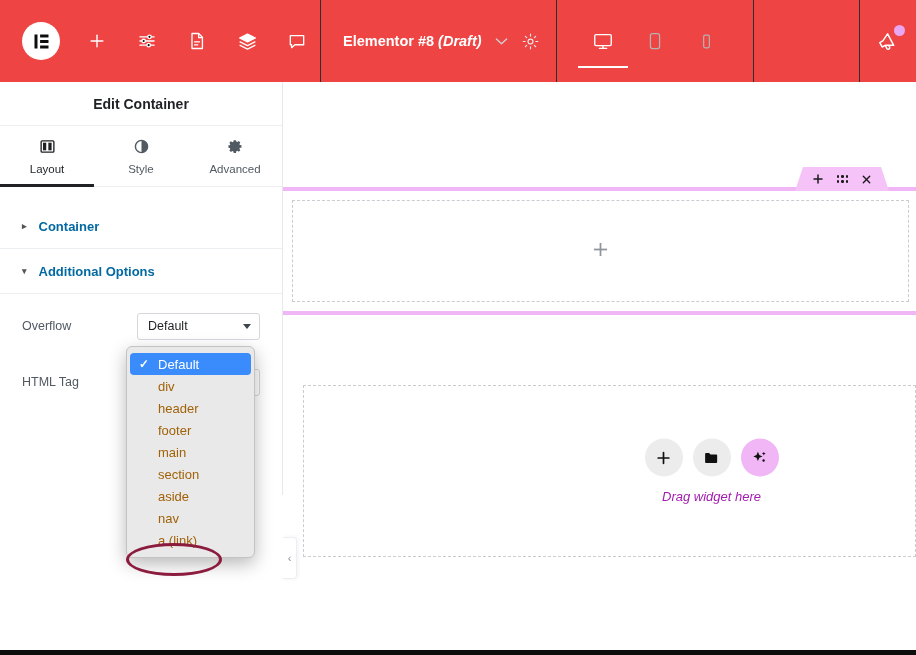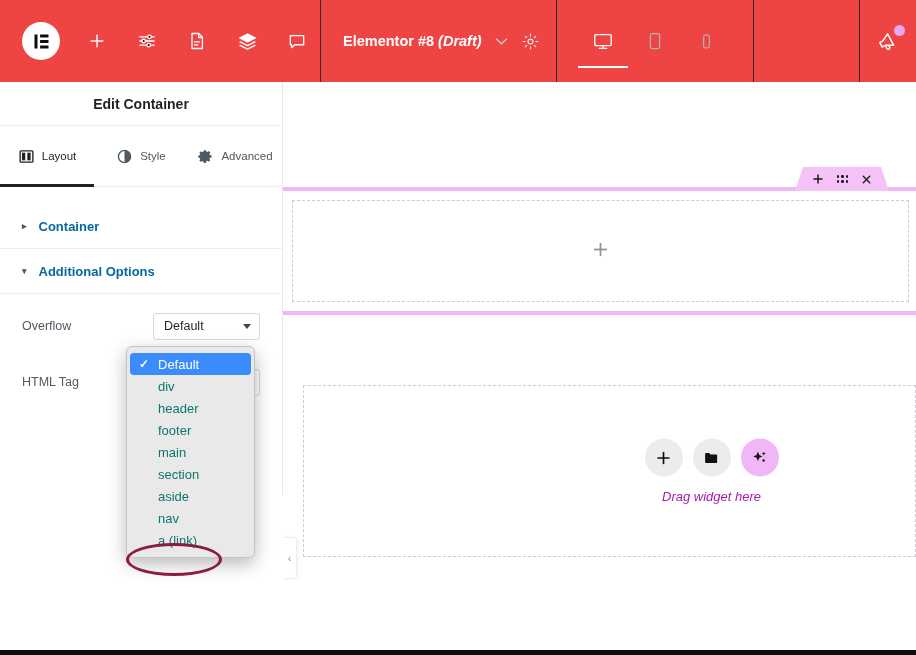--- a/index.html
+++ b/index.html
@@ -101,21 +101,21 @@
   .panel-title {
     height: 44px; display: flex; align-items: center; justify-content: center;
     font-size: 14px; font-weight: bold; color: #1f2124;
     border-bottom: 1px solid #eceff2;
   }
   .panel-tabs {
     display: flex; height: 61px;
     border-bottom: 1px solid #eceff2;
   }
   .ptab {
-    flex: 1; display: flex; flex-direction: row;
+    flex: 1; display: flex; flex-direction: column;
     align-items: center; justify-content: center; gap: 7px;
     font-size: 11.5px; color: #515962; cursor: pointer;
     position: relative;
   }
   .ptab.active { color: #1f2124; font-weight: normal; }
   .ptab.active::after {
     content: ""; position: absolute; bottom: -1px; left: 0;
     width: 100%; height: 3px; background: #1f2124;
   }
   .ptab-ico { display: flex; align-items: center; justify-content: center; height: 18px; color: #515962; }
@@ -167,21 +167,21 @@
     background: #e9e9e9;
     border: 1px solid #c3c3c3;
     border-radius: 6px;
     box-shadow: 0 6px 18px rgba(0,0,0,0.28);
     padding: 6px 3px 6px 3px;
     z-index: 40;
   }
   .dd-item {
     height: 22px; display: flex; align-items: center;
     padding-left: 28px; position: relative;
-    font-size: 13px; color: #0f766e;
+    font-size: 13px; color: #a16207;
     border-radius: 4px;
     cursor: pointer;
   }
   .dd-item.selected {
     background: #3a8bfc; color: #ffffff;
   }
   .dd-check {
     position: absolute; left: 9px; top: 50%;
     transform: translateY(-50%);
     font-size: 12px; font-weight: bold;
@@ -436,21 +436,21 @@
     <div class="section-row" style="margin-top:17px;">
       <span class="sec-arrow closed"></span>
       <span>Container</span>
     </div>
 
     <div class="section-row">
       <span class="sec-arrow open"></span>
       <span>Additional Options</span>
     </div>
 
-    <div class="ctrl-row" style="margin-top:9px;gap:16px;">
+    <div class="ctrl-row" style="margin-top:9px;">
       <span class="ctrl-label">Overflow</span>
       <div class="select-box">
         <span>Default</span>
         <span class="sel-caret"></span>
       </div>
     </div>
 
     <div class="ctrl-row" style="margin-top:10px;">
       <span class="ctrl-label">HTML Tag</span>
       <div class="select-box">

